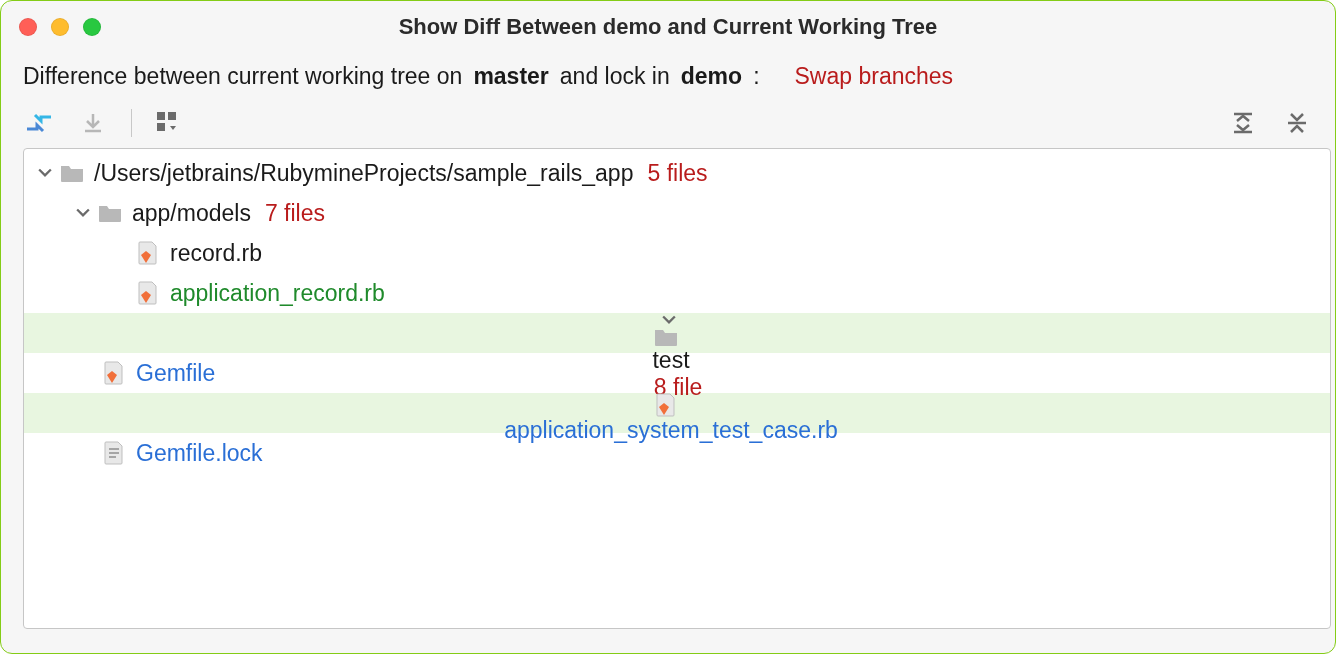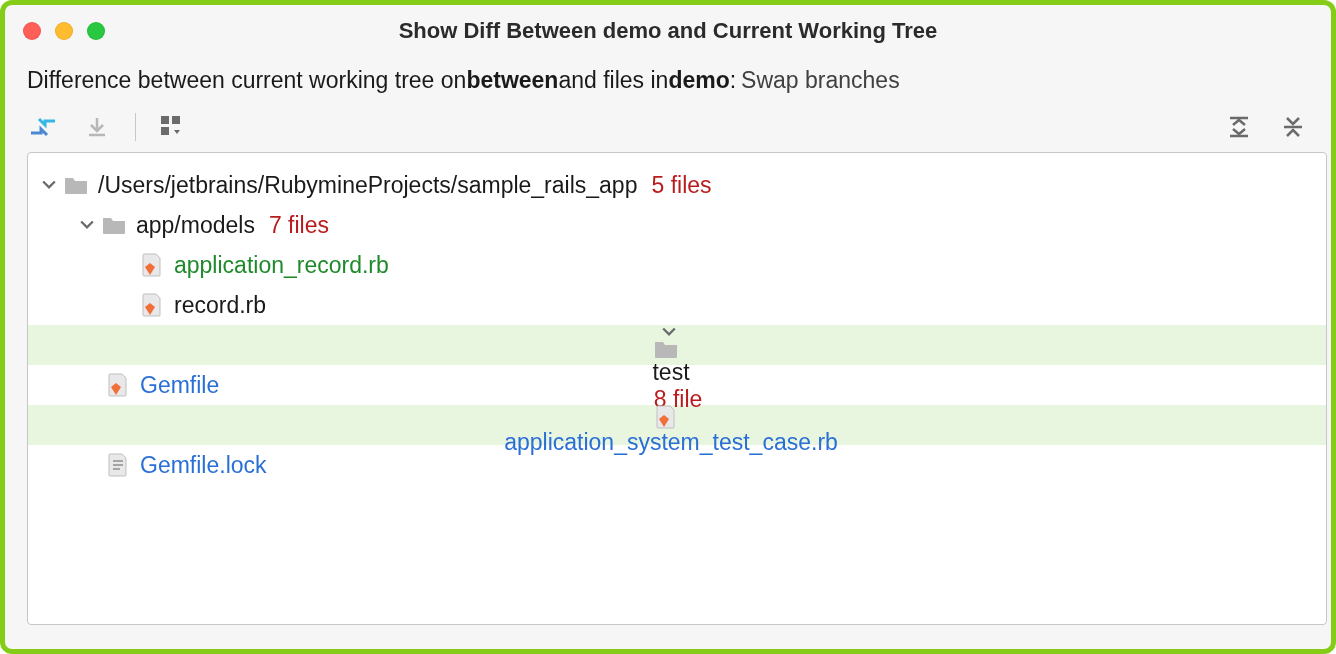--- a/index.html
+++ b/index.html
@@ -7,21 +7,21 @@
   font-family: -apple-system, BlinkMacSystemFont, "Segoe UI", Helvetica, Arial, sans-serif;
   background: #fff;
   width: 1336px;
   height: 654px;
   overflow: hidden;
 }
 .window {
   width: 1336px;
   height: 654px;
   background: #f6f6f6;
-  border: 5px solid #84cc16;
+  border: 1px solid #84cc16;
   border-radius: 12px;
   display: flex;
   flex-direction: column;
   overflow: hidden;
 }
 .titlebar {
   height: 52px;
   display: flex;
   align-items: center;
   padding: 0 18px;
@@ -47,25 +47,26 @@
   font-weight: 700;
   color: #2b2b2b;
 }
 .description-bar {
   padding: 10px 22px 14px 22px;
   font-size: 23px;
   color: #1a1a1a;
   display: flex;
   align-items: baseline;
   flex-wrap: wrap;
+  gap: 11px;
 }
 .description-bar b { font-weight: 700; }
 .swap-link {
-  margin-left: 5px;
-  color: #404040;
+  margin-left: 24px;
+  color: #b91c1c;
   text-decoration: none;
   cursor: pointer;
   text-align: right;
 }
 .toolbar {
   display: flex;
   align-items: center;
   padding: 4px 22px 10px 22px;
   gap: 22px;
 }
@@ -83,21 +84,21 @@
   height: 28px;
   background: #c8c8c8;
 }
 .tree-panel {
   margin: 0 4px 24px 22px;
   flex: 1;
   border: 1px solid #c6c6c6;
   border-radius: 4px;
   background: #fff;
   overflow: auto;
-  padding-top: 12px;
+  padding-top: 4px;
 }
 .tree-row {
   display: flex;
   align-items: center;
   height: 40px;
   font-size: 23px;
   padding-right: 12px;
   white-space: nowrap;
 }
 .tree-row.selected {
@@ -138,22 +139,22 @@
     <div class="traffic-lights">
       <div class="traffic-dot tl-close"></div>
       <div class="traffic-dot tl-min"></div>
       <div class="traffic-dot tl-max"></div>
     </div>
     <div class="window-title">Show Diff Between demo and Current Working Tree</div>
   </div>
 
   <div class="description-bar">
     <span>Difference between current working tree on </span>
-    <b>between</b>
-    <span> and files in </span>
+    <b>master</b>
+    <span> and lock in </span>
     <b>demo</b>
     <span>:</span>
     <a class="swap-link">Swap branches</a>
   </div>
 
   <div class="toolbar">
     <span class="toolbar-btn">
       <svg width="28" height="22" viewBox="0 0 28 22">
         <path d="M2 17 L12 17 L12 13 L18 19" fill="none" stroke="#4a88d6" stroke-width="3"></path>
         <path d="M26 5 L16 5 L16 9 L10 3" fill="none" stroke="#35b6e6" stroke-width="3"></path>
@@ -228,32 +229,32 @@
     </div>
 
     <div class="tree-row">
       <span class="indent" style="width:112px"></span>
       <span class="icon-box">
         <svg width="22" height="24" viewBox="0 0 22 24">
           <path d="M3 1 h12 l4 4 v17 a1 1 0 0 1 -1 1 h-15 a1 1 0 0 1 -1 -1 v-20 a1 1 0 0 1 1 -1 z" fill="#e8e8e8" stroke="#bfbfbf"></path>
           <path d="M4 14 l5 -4 l5 4 l-5 8 z" fill="#f16f3a"></path>
         </svg>
       </span>
+      <span class="fname">record.rb</span>
+    </div>
+
+    <div class="tree-row">
+      <span class="indent" style="width:112px"></span>
+      <span class="icon-box">
+        <svg width="22" height="24" viewBox="0 0 22 24">
+          <path d="M3 1 h12 l4 4 v17 a1 1 0 0 1 -1 1 h-15 a1 1 0 0 1 -1 -1 v-20 a1 1 0 0 1 1 -1 z" fill="#e8e8e8" stroke="#bfbfbf"></path>
+          <path d="M4 14 l5 -4 l5 4 l-5 8 z" fill="#f16f3a"></path>
+        </svg>
+      </span>
       <span class="fname green">application_record.rb</span>
-    </div>
-
-    <div class="tree-row">
-      <span class="indent" style="width:112px"></span>
-      <span class="icon-box">
-        <svg width="22" height="24" viewBox="0 0 22 24">
-          <path d="M3 1 h12 l4 4 v17 a1 1 0 0 1 -1 1 h-15 a1 1 0 0 1 -1 -1 v-20 a1 1 0 0 1 1 -1 z" fill="#e8e8e8" stroke="#bfbfbf"></path>
-          <path d="M4 14 l5 -4 l5 4 l-5 8 z" fill="#f16f3a"></path>
-        </svg>
-      </span>
-      <span class="fname">record.rb</span>
     </div>
 
     <div class="tree-row selected">
       <span class="indent" style="width:48px"></span>
       <span class="chev">
         <svg viewBox="0 0 12 12">
             <path d="M1 3 L6 8 L11 3" fill="none" stroke="#6b6b6b" stroke-width="2"></path>
           </svg>
       </span>
       <span class="icon-box">

